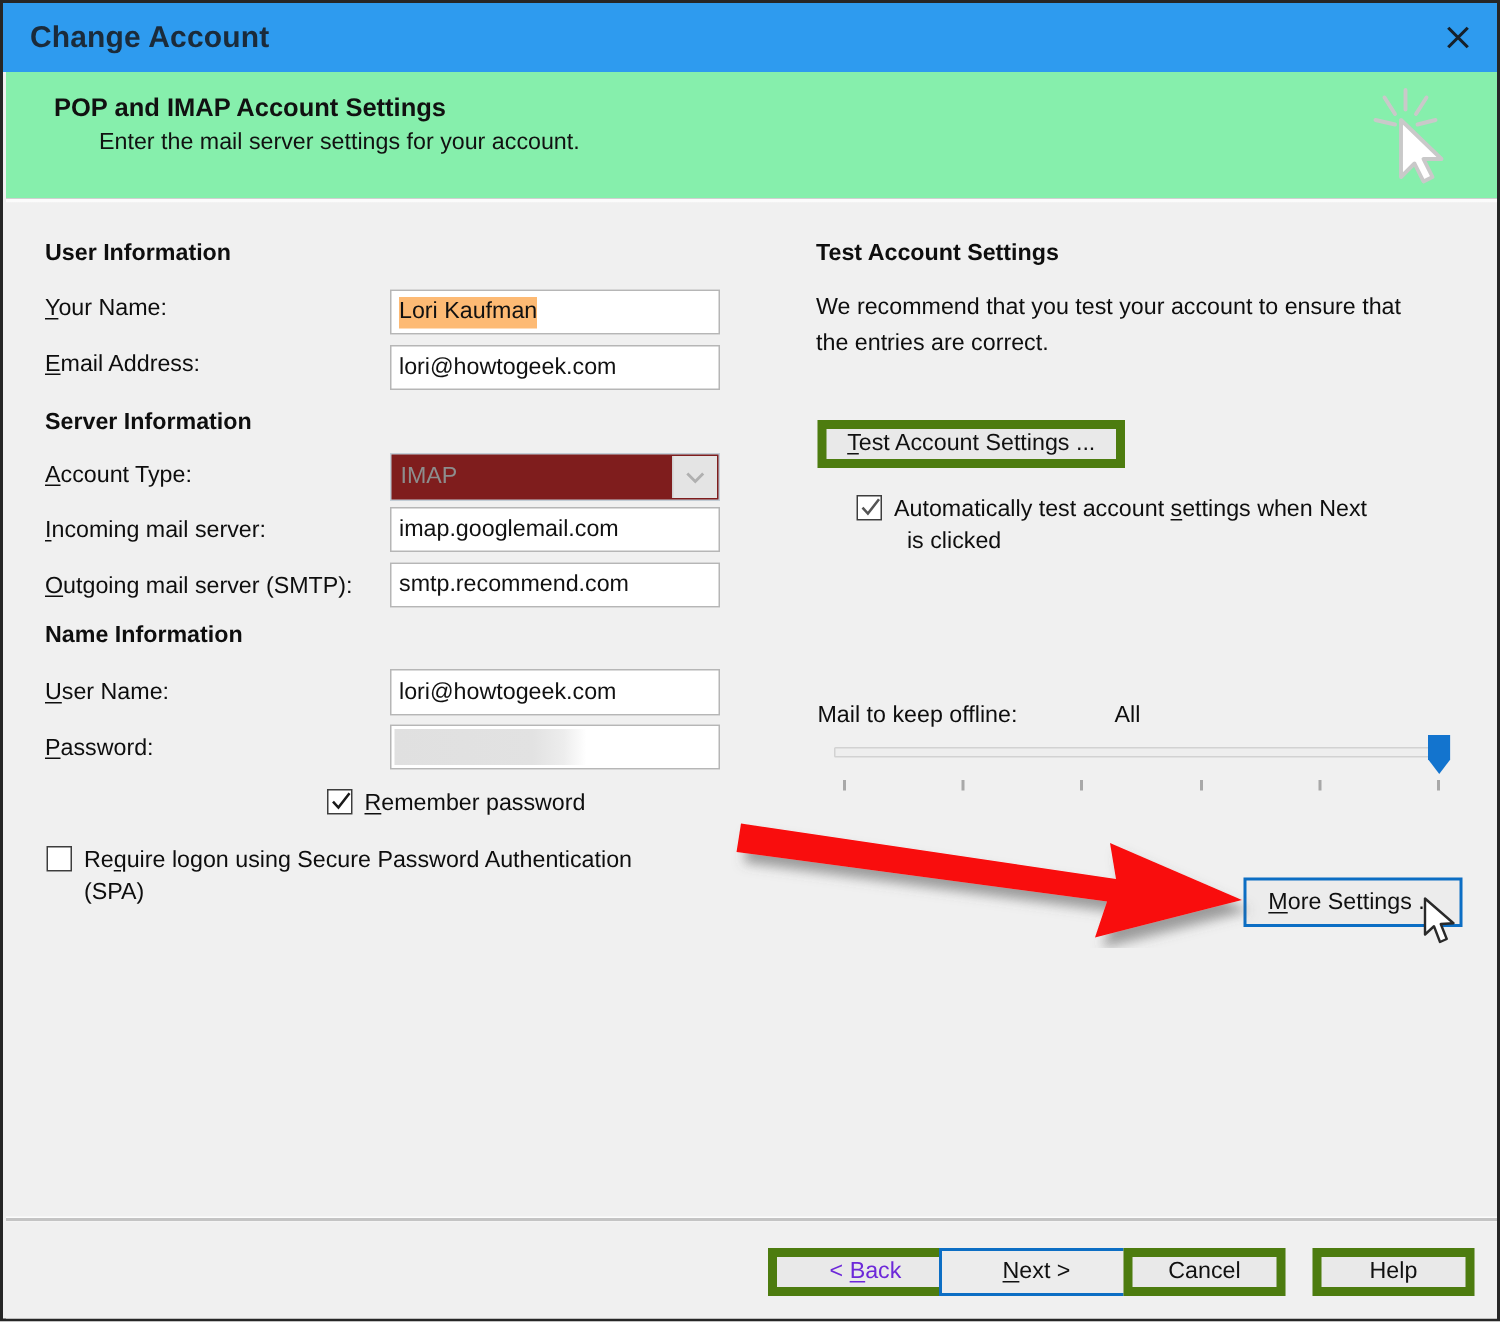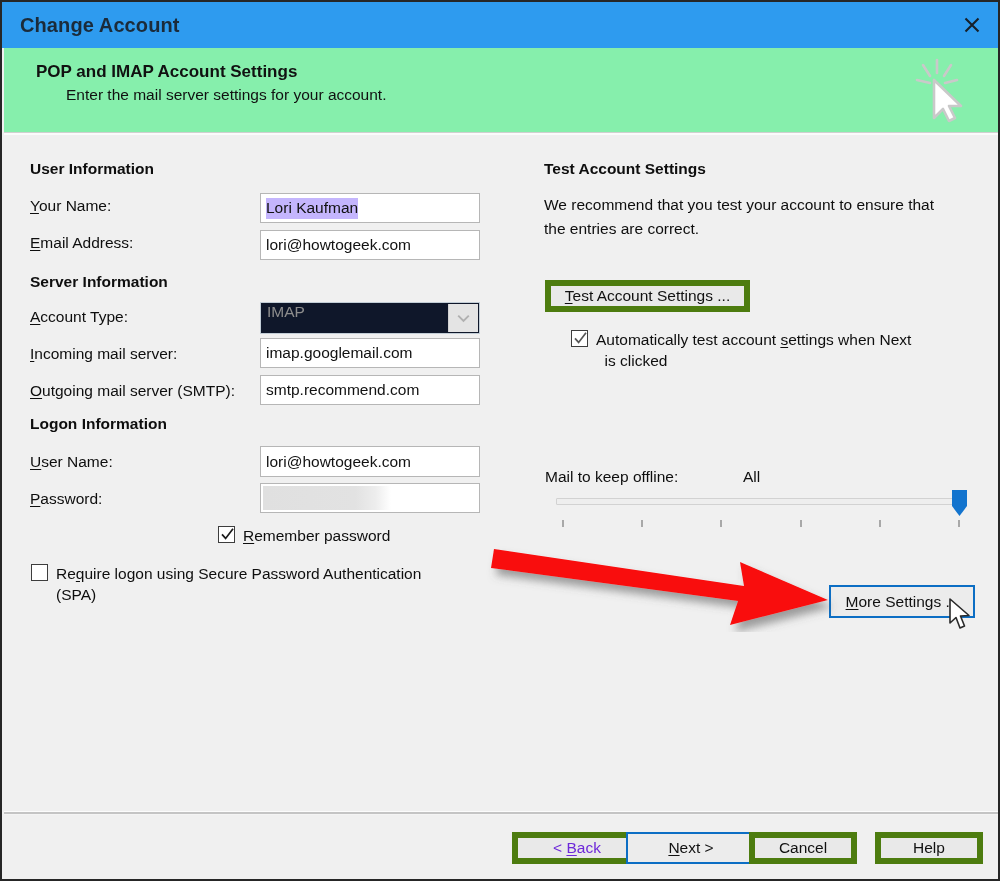--- a/index.html
+++ b/index.html
@@ -114,32 +114,32 @@
     border: 1px solid #b6b6b6;
     font-size: 15.5px;
     color: #111111;
     padding: 0 5px;
     display: flex;
     align-items: center;
     overflow: hidden;
   }
   .field .val { white-space: nowrap; }
   .field .sel {
-    background: #c4b5fd;
+    background: #fdba74;
     color: #111;
     padding: 1px 0 2px 0;
   }
 
   .combo {
     position: absolute;
     box-sizing: border-box;
-    background: #0f172a;
+    background: #7f1d1d;
     border: 1px solid #c2cdd6;
     display: flex;
-    align-items: flex-start;
+    align-items: center;
     font-size: 15.5px;
     color: #8d8d8d;
     padding-left: 6px;
   }
   .combo-arrow {
     position: absolute;
     right: 1px; top: 1px; bottom: 1px;
     width: 29px;
     background: #e4e4e4;
     border-left: 1px solid #d2d2d2;
@@ -318,21 +318,21 @@
     <div class="label" style="left:26px; top:210px;"><span class="acc">I</span>ncoming mail server:</div>
     <div class="field" style="left:256px; top:203px; width:220px; height:30px;">
       <span class="val">imap.googlemail.com</span>
     </div>
 
     <div class="label" style="left:26px; top:247px;"><span class="acc">O</span>utgoing mail server (SMTP):</div>
     <div class="field" style="left:256px; top:240px; width:220px; height:30px;">
       <span class="val">smtp.recommend.com</span>
     </div>
 
-    <div class="label bold" style="left:26px; top:280px;">Logon Information</div>
+    <div class="label bold" style="left:26px; top:280px;">Name Information</div>
 
     <div class="label" style="left:26px; top:318px;"><span class="acc">U</span>ser Name:</div>
     <div class="field" style="left:256px; top:311px; width:220px; height:31px;">
       <span class="val">lori@howtogeek.com</span>
     </div>
 
     <div class="label" style="left:26px; top:355px;"><span class="acc">P</span>assword:</div>
     <div class="field" style="left:256px; top:348px; width:220px; height:30px;">
       <span class="pw-mask"></span>
     </div>

